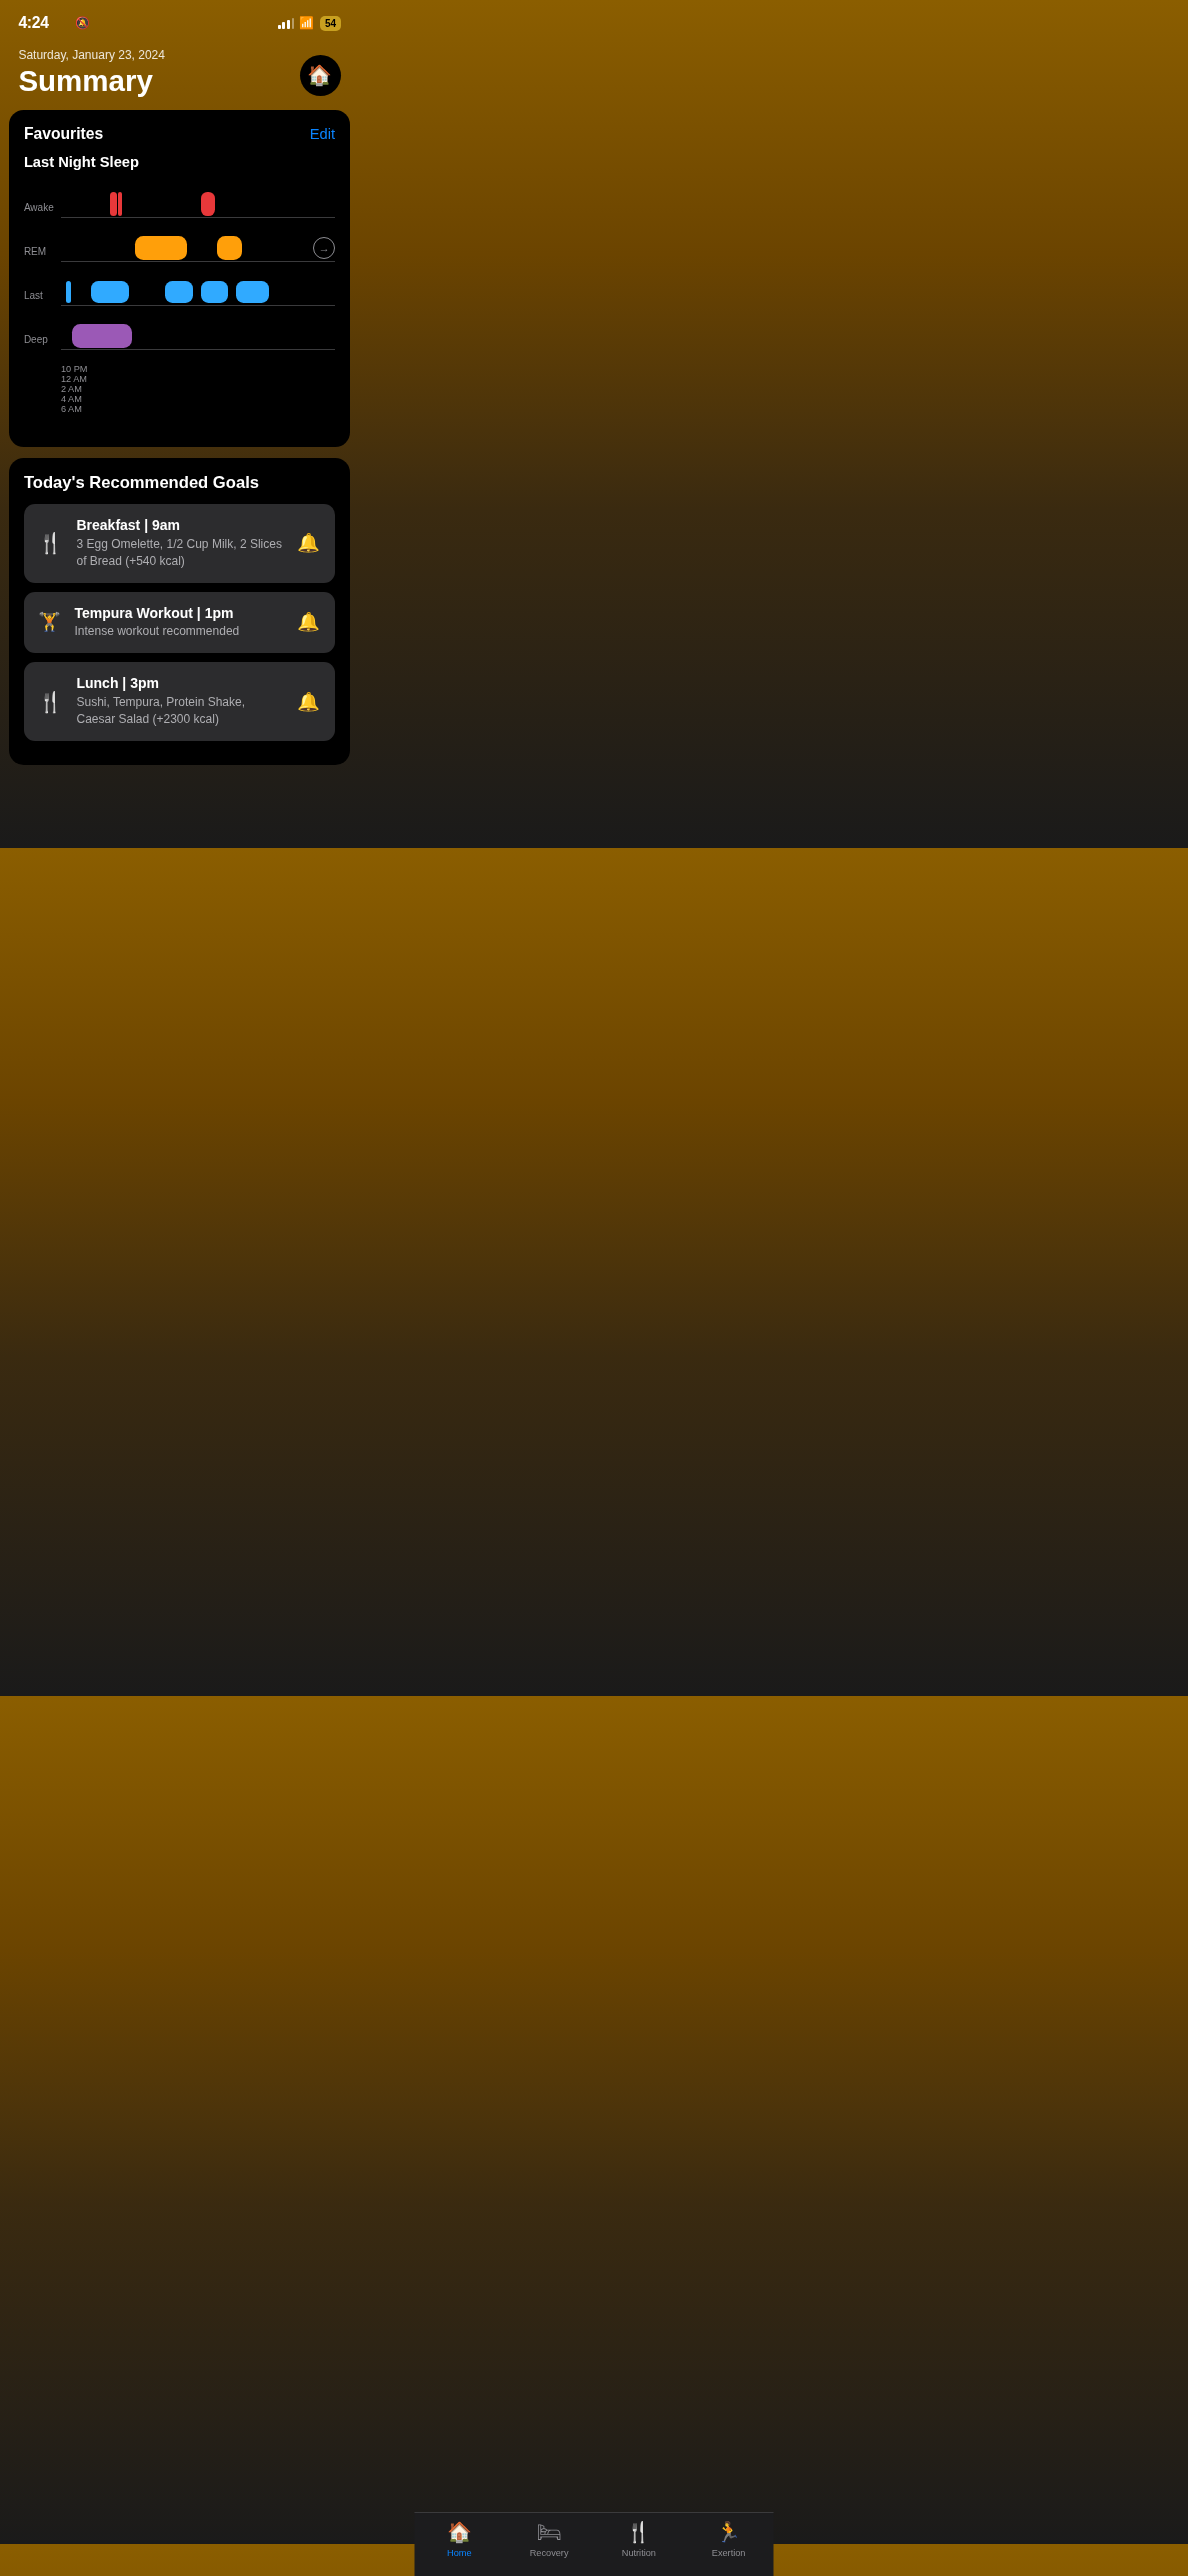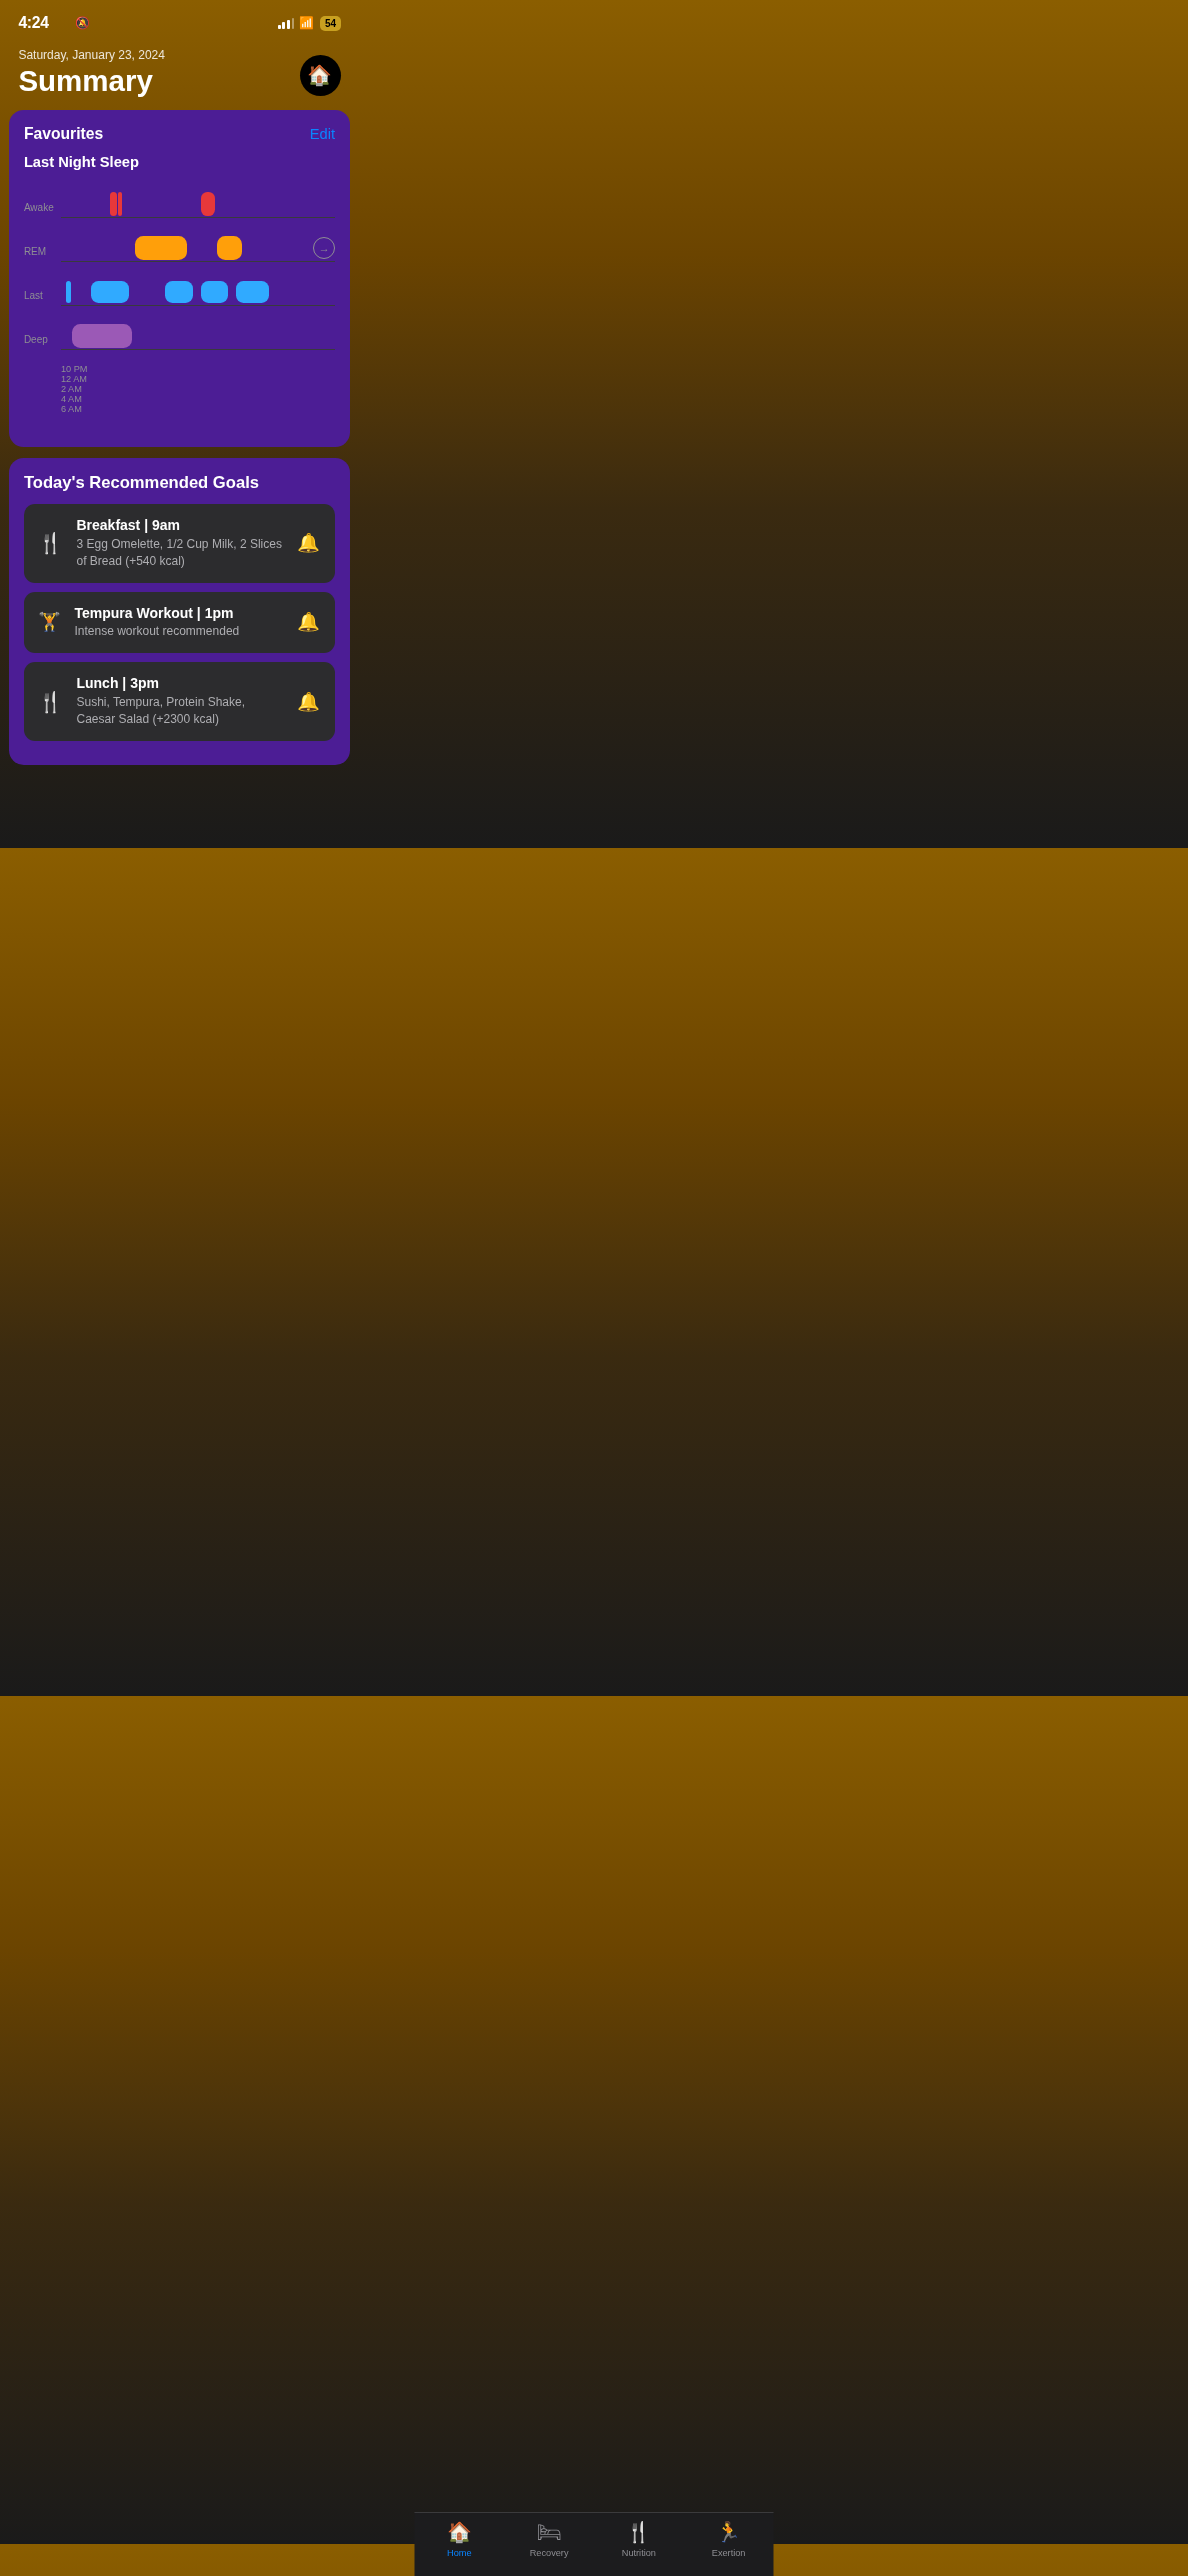--- a/index.html
+++ b/index.html
@@ -91,21 +91,21 @@
     
     .cards {
       padding: 0 9.2px;
       display: flex;
       flex-direction: column;
       gap: 11px;
       padding-bottom: 83px;
     }
 
     .card {
-      background: #4c1d95;
+      background: #000000;
       border-radius: 14.7px;
       padding: 14.7px;
     }
 
     
     .card-header {
       display: flex;
       justify-content: space-between;
       align-items: center;
       margin-bottom: 11px;

